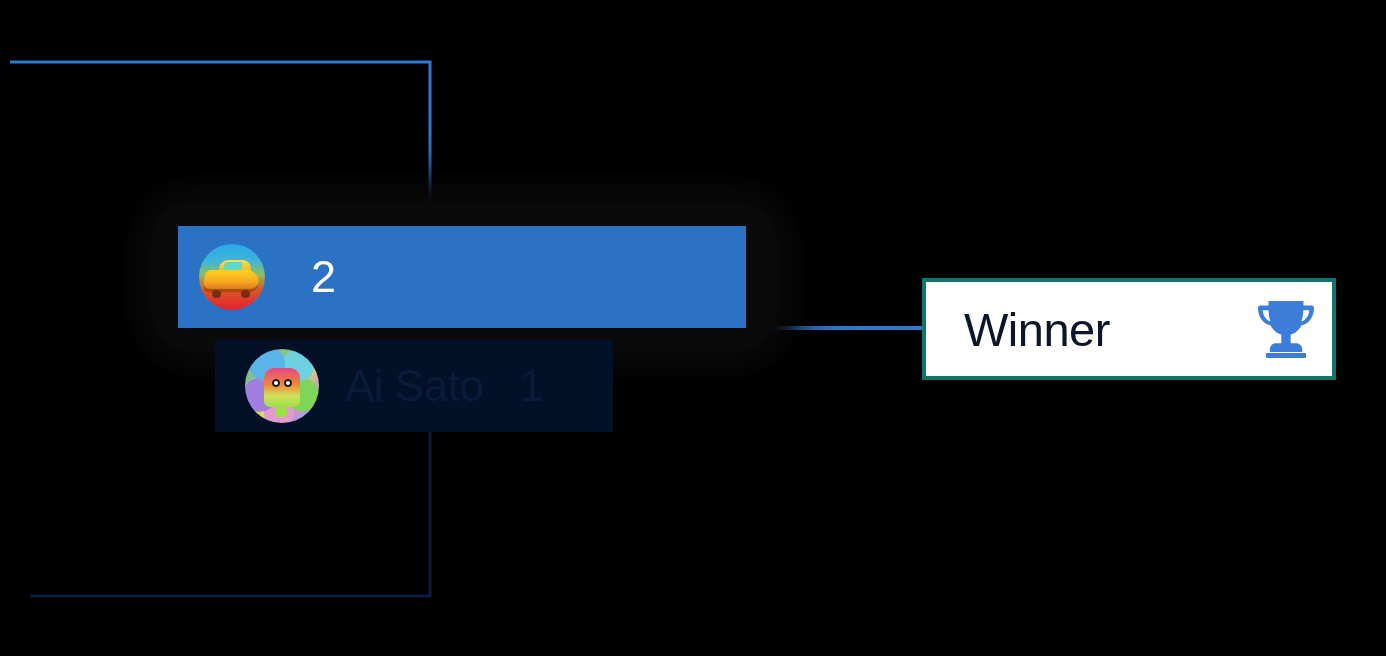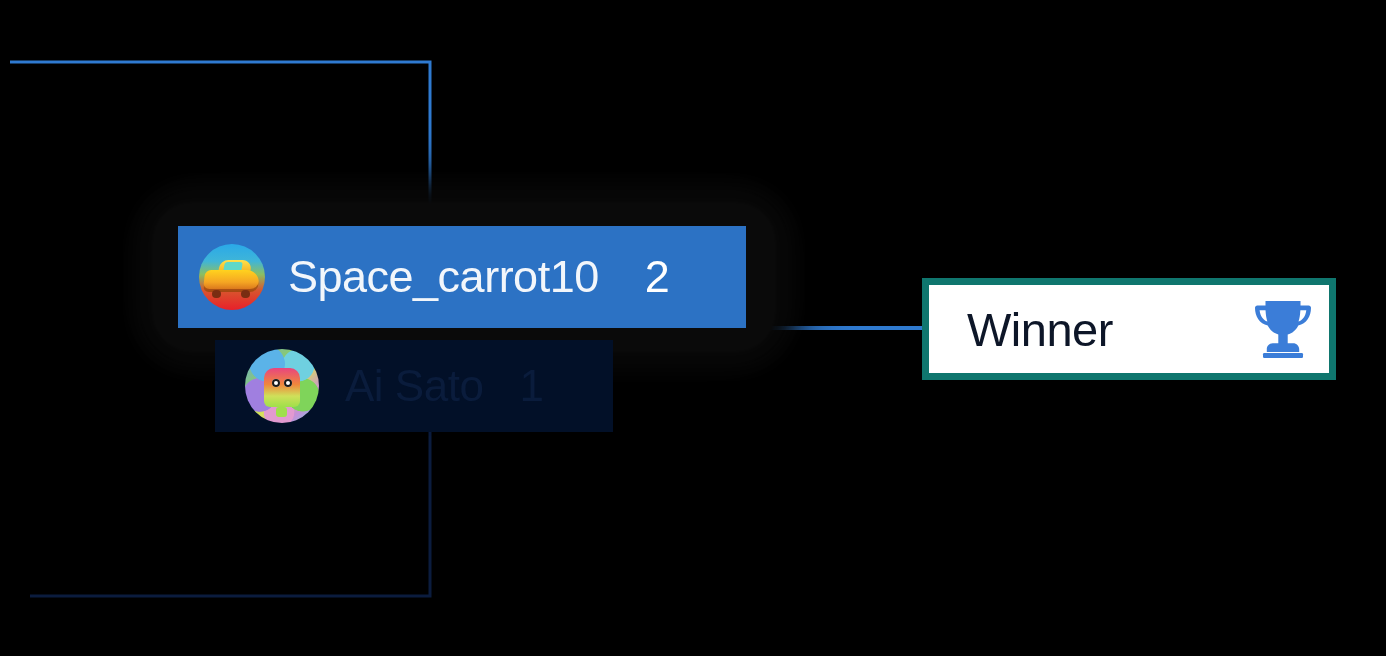--- a/index.html
+++ b/index.html
@@ -110,21 +110,21 @@
   .row-score{
     font-size:45px;white-space:nowrap;
   }
   .row-winner .row-score{color:#ffffff;margin-left:46px;}
   .row-second .row-score{color:#0a1c3c;margin-left:36px;font-size:44px;}
 
   
   .callout{
     position:absolute;left:922px;top:278px;width:414px;height:102px;
     box-sizing:border-box;
-    background:#ffffff;border:7px solid #0f766e;
+    background:#ffffff;border:4px solid #0f766e;
     display:flex;align-items:center;justify-content:space-between;
     padding:0 16px 0 38px;
   }
   .callout-label{
     font-size:47px;color:#0d1628;letter-spacing:-.5px;line-height:1;
   }
   .trophy{flex:0 0 auto;display:block;}
 </style>
 </head>
 <body>
@@ -145,21 +145,20 @@
   <div class="board">
 
     <div class="row row-winner">
       <div class="avatar avatar-car">
         <div class="car-roof"></div>
         <div class="car-win"></div>
         <div class="car-body"></div>
         <div class="wheel w1"></div>
         <div class="wheel w2"></div>
       </div>
-      <span class="row-name">Space_carrot10</span>
       <span class="row-score">2</span>
     </div>
 
     <div class="row row-second">
       <div class="avatar avatar-puzzle">
         <div class="crt"></div>
         <div class="eye e1"></div>
         <div class="eye e2"></div>
         <div class="nub"></div>
       </div>

